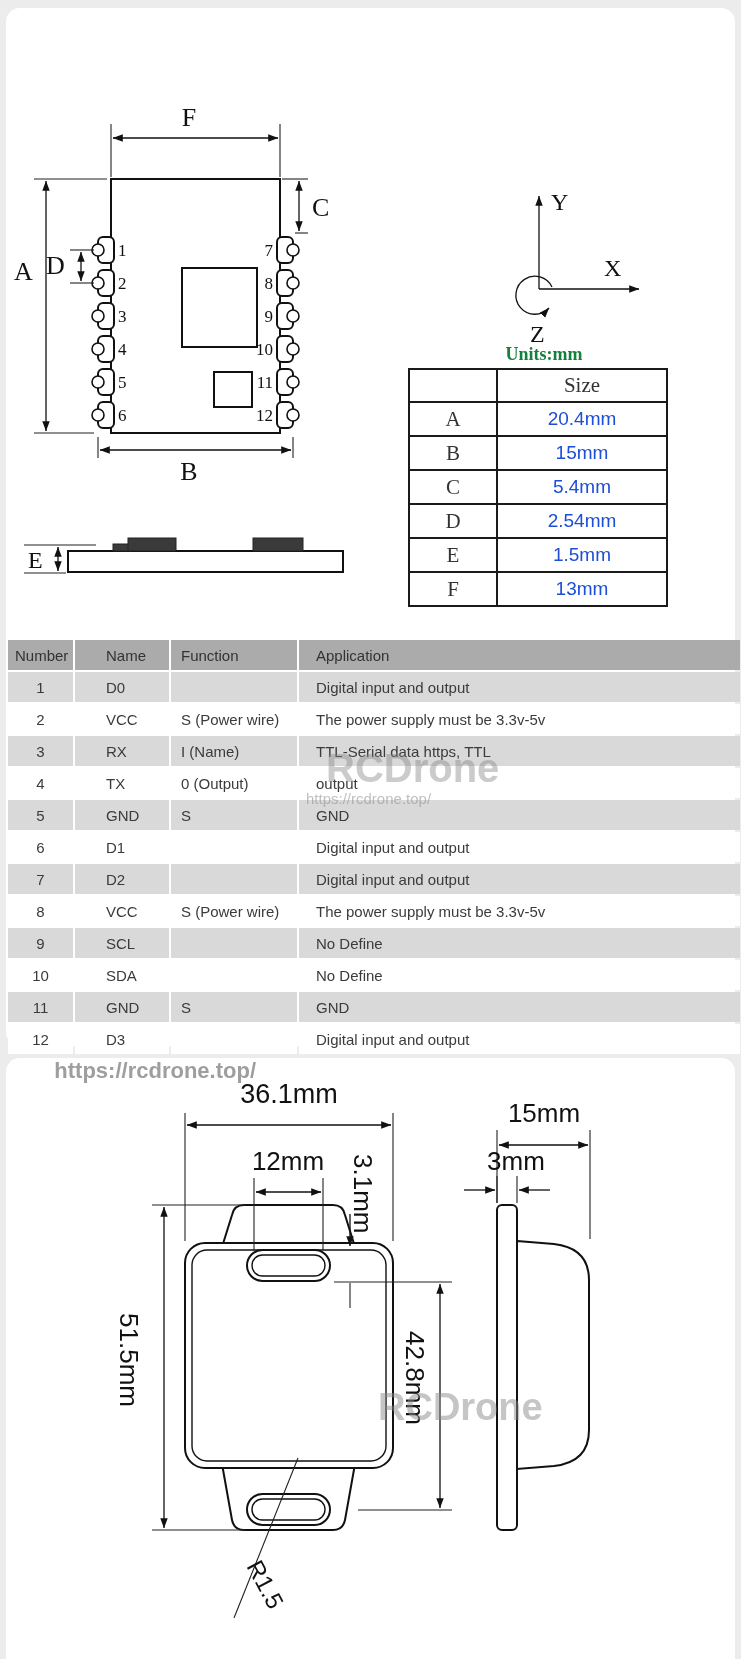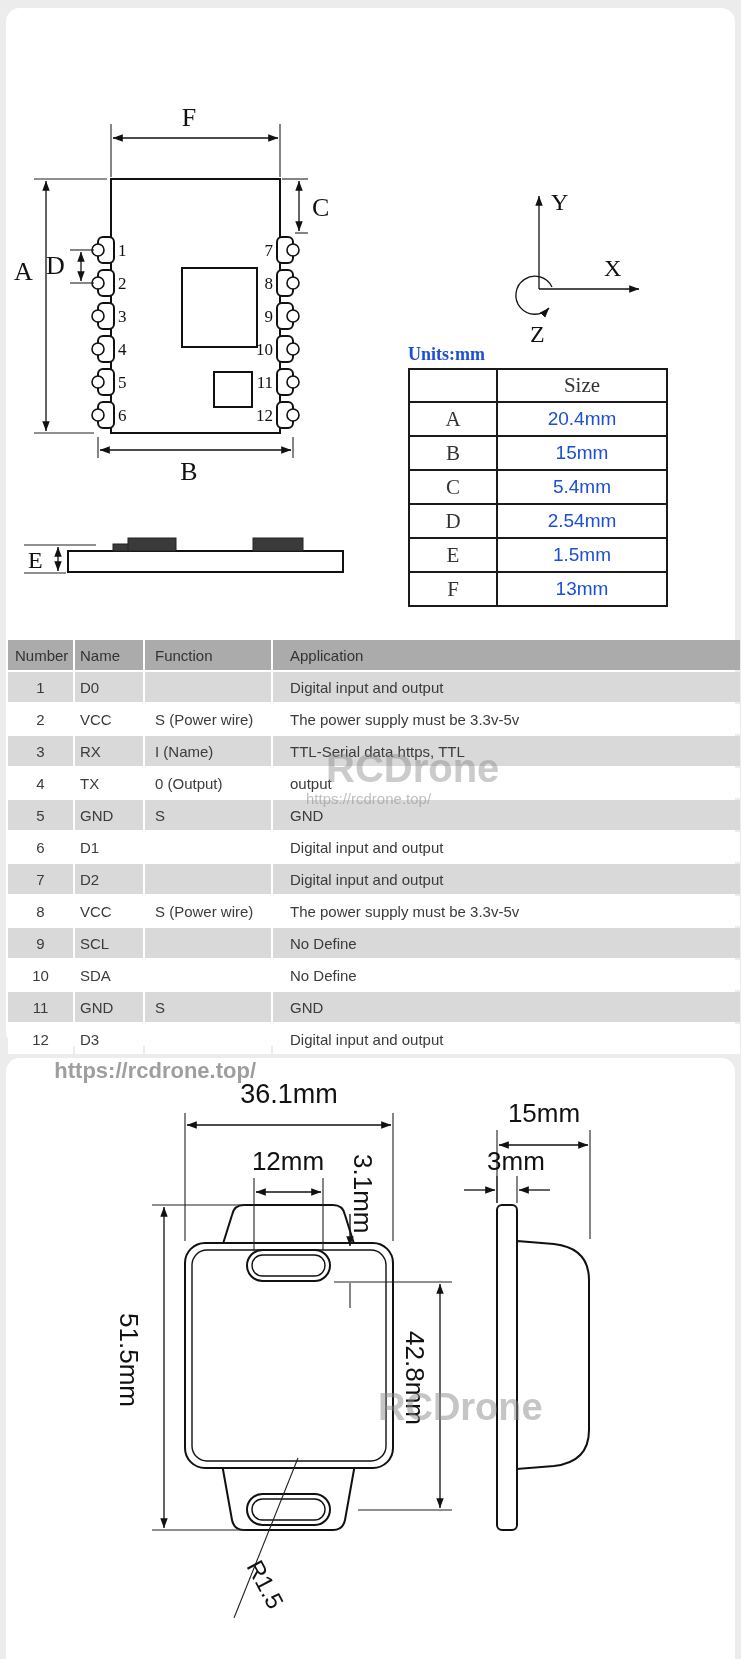--- a/index.html
+++ b/index.html
@@ -17,22 +17,22 @@
   svg{position:absolute;left:0;}
   svg text{fill:#111;}
   .serif{font-family:"Liberation Serif",serif;}
   .dimline{stroke:#111;stroke-width:1.3;fill:none;}
   .extline{stroke:#222;stroke-width:1.1;fill:none;}
   .part{stroke:#111;stroke-width:2;fill:#ffffff;}
   .part-thin{stroke:#111;stroke-width:1.4;fill:none;}
   .chip{stroke:#111;stroke-width:2;fill:#ffffff;}
   .comp{fill:#3a3a3a;stroke:#222;stroke-width:1;}
   
-  #units{position:absolute;left:402px;top:336px;width:254px;text-align:left;
-         font-family:"Liberation Serif",serif;font-weight:700;font-size:18px;color:#1d4ed8;}
+  #units{position:absolute;left:411px;top:336px;width:254px;text-align:center;
+         font-family:"Liberation Serif",serif;font-weight:700;font-size:18px;color:#15803d;}
   #sizeTable{position:absolute;left:402px;top:360px;border-collapse:collapse;
              font-family:"Liberation Serif",serif;}
   #sizeTable td,#sizeTable th{border:2px solid #1a1a1a;text-align:center;padding:0;}
   #sizeTable .c1{width:86px;font-size:21px;font-weight:400;}
   #sizeTable .c2{width:168px;}
   #sizeTable thead th{height:31px;font-size:21px;font-weight:400;}
   #sizeTable tbody tr{height:34px;}
   #sizeTable .val{font-family:"Liberation Sans",sans-serif;font-size:19px;color:#1d4ed8;}
   
   #pinTableWrap{position:absolute;left:0;top:630px;width:736px;}
@@ -40,21 +40,21 @@
             font-size:15px;color:#3b3b3b;}
   #pinTable th{background:#ababab;color:#333;font-weight:400;text-align:left;height:28px;}
   #pinTable td{height:28px;}
   #pinTable tbody tr:nth-child(odd) td{background:#d9d9d9;}
   #pinTable tbody tr:nth-child(even) td{background:#ffffff;}
   #pinTable .col-num{width:57px;}
   #pinTable .col-name{width:62px;}
   #pinTable .col-fn{width:115px;}
   #pinTable th.col-num{padding-left:7px;}
   #pinTable td.col-num{text-align:center;}
-  #pinTable .col-name{padding-left:5px;}
+  #pinTable .col-name{padding-left:31px;}
   #pinTable .col-fn{padding-left:10px;}
   #pinTable .col-app{padding-left:17px;}
   
   .wm-brand{position:absolute;font-weight:700;color:rgba(130,130,130,0.42);pointer-events:none;}
   .wm-url{position:absolute;color:rgba(140,140,140,0.55);pointer-events:none;}
   #wmBrand1{left:320px;top:738px;font-size:40px;}
   #wmUrl1{left:300px;top:782px;font-size:15px;}
   #wmBrand2{left:372px;top:328px;font-size:38px;color:rgba(140,140,140,0.5);}
   #wmUrl2{left:470px;top:520px;width:250px;text-align:right;font-size:22px;font-weight:600;color:#9e9e9e;}
 </style>

